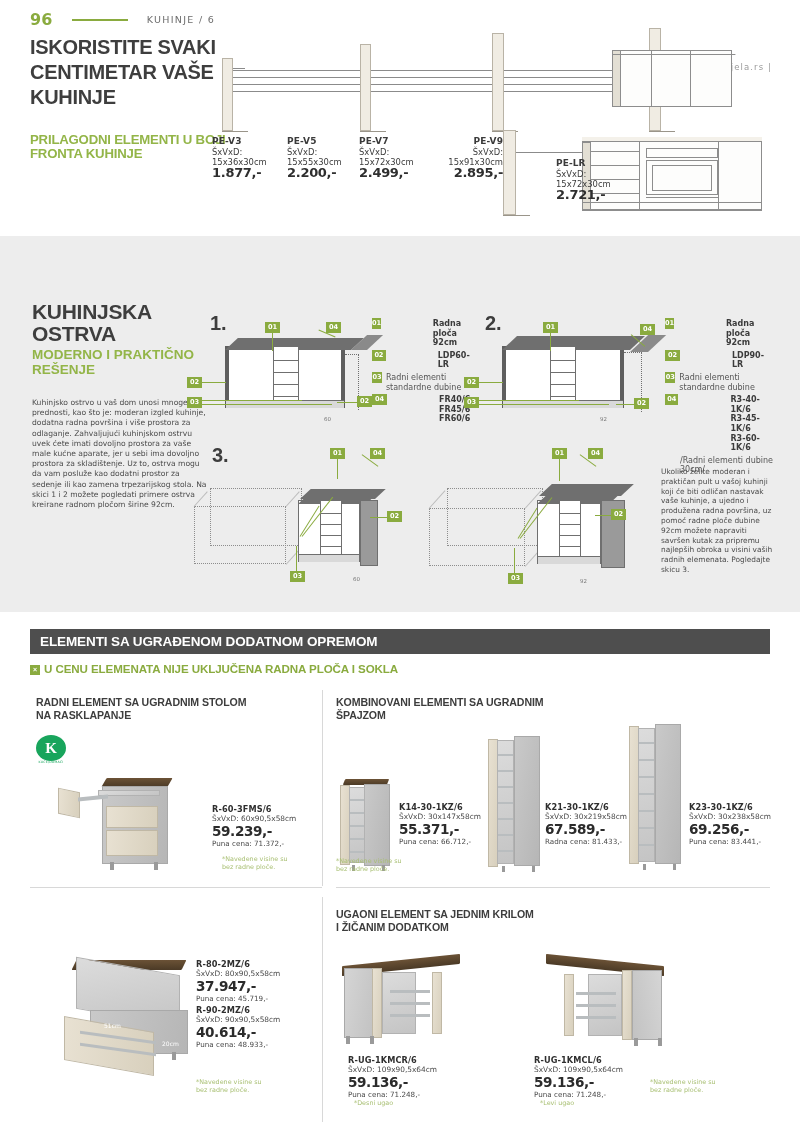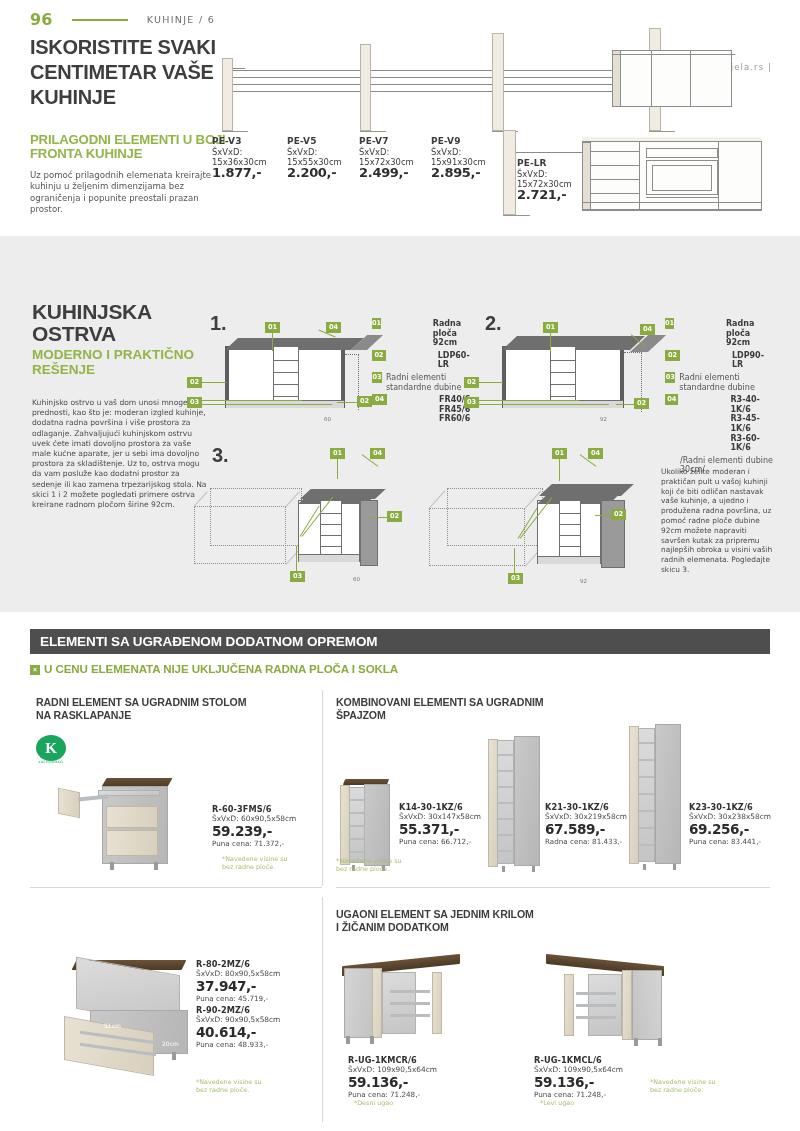--- a/index.html
+++ b/index.html
@@ -123,21 +123,20 @@
 
     <div class="hdr">
       <span class="hdr-num">96</span>
       <span class="hdr-rule"></span>
       <span class="hdr-cat">KUHINJE / 6</span>
     </div>
     <div class="site">| www.jela.rs |</div>
 
     <div class="hero-title">ISKORISTITE SVAKI CENTIMETAR VAŠE KUHINJE</div>
     <div class="hero-sub">PRILAGODNI ELEMENTI U BOJI FRONTA KUHINJE</div>
-    <div class="hero-body">Uz pomoć prilagodnih elemenata kreirajte kuhinju u željenim dimenzijama bez ograničenja i popunite preostali prazan prostor.</div>
 
     <div class="hero-dia">
 
       <div class="hline" style="left:12px; top:40px; width:400px;"></div>
       <div class="hline" style="left:12px; top:47px; width:400px;"></div>
       <div class="hline" style="left:12px; top:54px; width:400px;"></div>
       <div class="hline" style="left:12px; top:61px; width:400px;"></div>
 
       <div class="panel" style="left:10px; top:28px; width:11px; height:73px;"></div>
       <div class="foot" style="left:10px; top:101px; width:26px;"></div>
@@ -190,27 +189,27 @@
         <span>ŠxVxD:</span><br>
         <span>15x55x30cm</span><br>
         <span class="pl-price">2.200,-</span>
       </div>
       <div class="pl-label" style="left:147px; top:106px; width:72px;">
         <b>PE-V7</b><br>
         <span>ŠxVxD:</span><br>
         <span>15x72x30cm</span><br>
         <span class="pl-price">2.499,-</span>
       </div>
-      <div class="pl-label" style="left:219px; top:106px; width:72px;">
+      <div class="pl-label" style="left:219px; top:106px; width:72px;text-align:right;">
         <b>PE-V9</b><br>
         <span>ŠxVxD:</span><br>
         <span>15x91x30cm</span><br>
         <span class="pl-price">2.895,-</span>
       </div>
-      <div class="pl-label" style="left:305px; top:128px; width:74px;">
+      <div class="pl-label" style="left:305px; top:128px; width:74px;padding-left:39px;">
         <b>PE-LR</b><br>
         <span>ŠxVxD:</span><br>
         <span>15x72x30cm</span><br>
         <span class="pl-price">2.721,-</span>
       </div>
     </div>
   </div>
 
   <div class="sec-islands">
     <div class="isl-title">KUHINJSKA OSTRVA</div>

